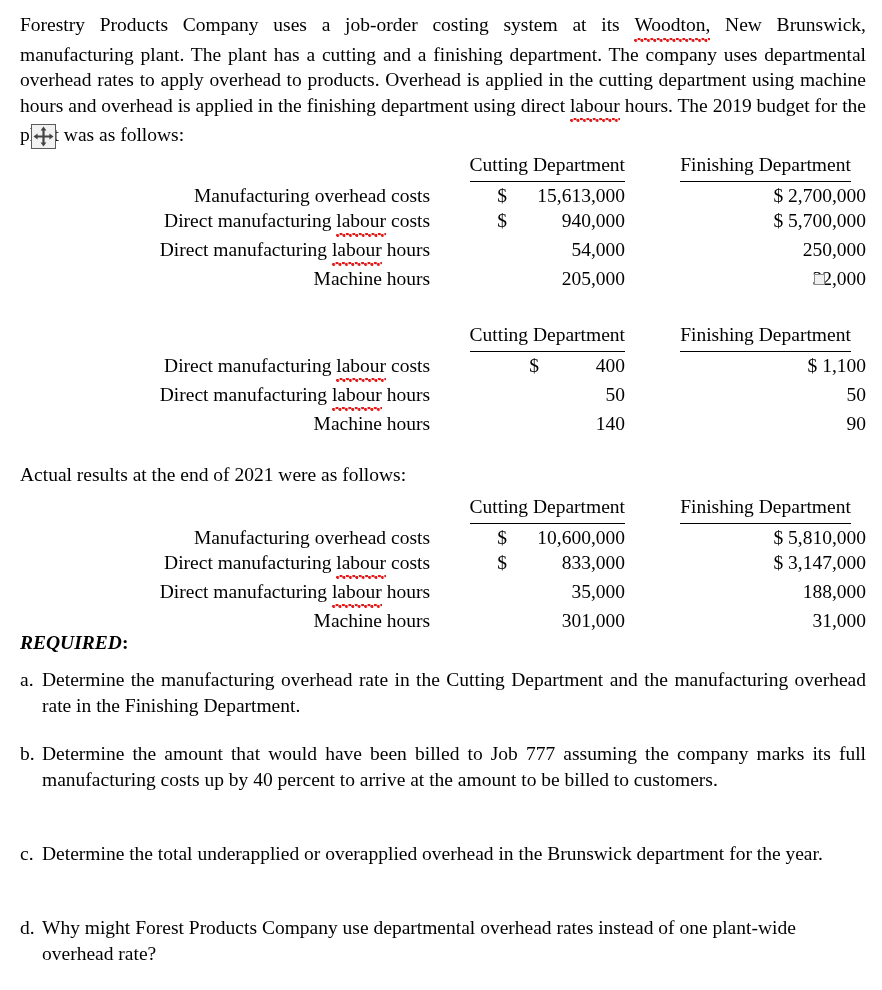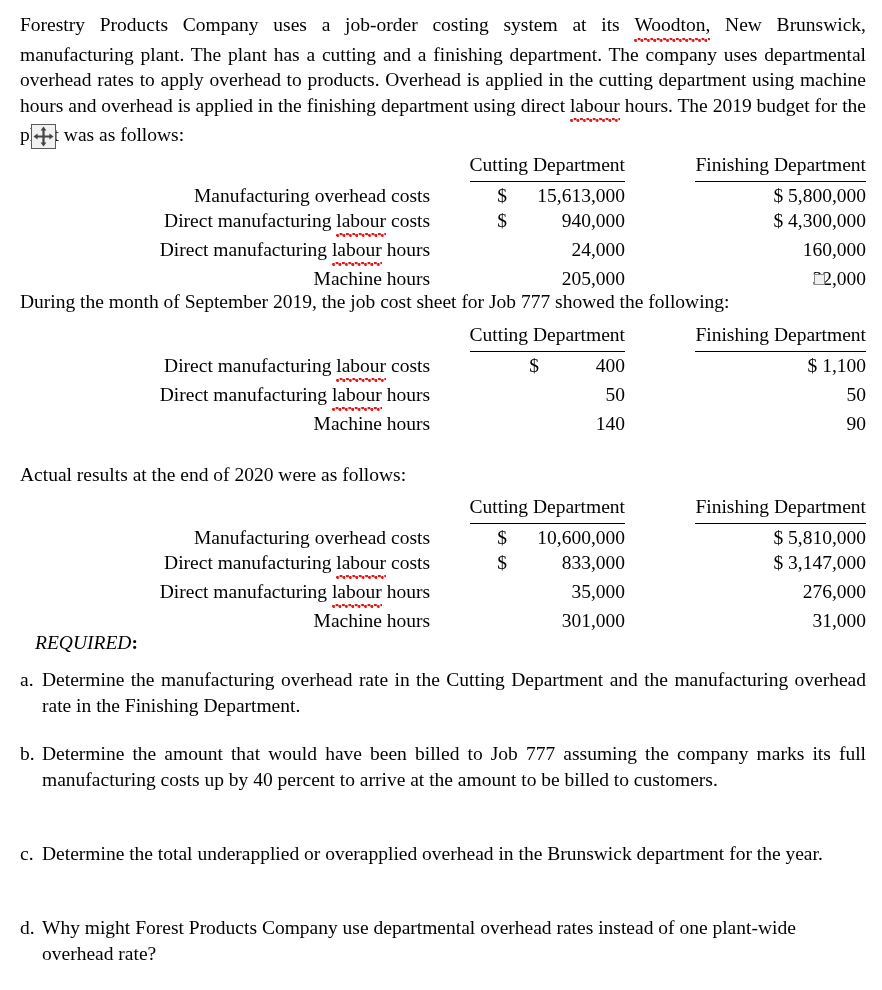--- a/index.html
+++ b/index.html
@@ -71,21 +71,21 @@
     padding: 0 0 1px 0;
     vertical-align: bottom;
   }
   .tbl th .hd {
     display: inline-block;
     border-bottom: 1.6px solid #000;
     padding-bottom: 4px;
     white-space: nowrap;
   }
   .tbl th.h-cut { text-align: right; }
-  .tbl th.h-fin { text-align: right; }
+  .tbl th.h-fin { }
 
   .tbl td {
     padding: 0;
     vertical-align: top;
     white-space: nowrap;
   }
   .tbl td.lbl { padding-left: 47px; text-align: right; }
   .tbl td.num { text-align: right; }
 
   
@@ -104,23 +104,22 @@
   .moneyrow.tight .amt { min-width: 0; padding-left: 6px; }
 
   
   .req {
     position: absolute;
     left: 20px;
     font-size: 19.5px;
     line-height: 25px;
   }
   .req b {
-    font-weight: normal;
+    font-weight: bold;
     font-style: italic;
-    margin-left: 15px;
   }
   .req .colon { font-style: normal; font-weight: bold; }
 
   .qitem {
     position: absolute;
     left: 20px;
     width: 846px;
     font-size: 19.5px;
     line-height: 26px;
     display: flex;
@@ -190,60 +189,59 @@
       <tbody>
         <tr>
           <td class="lbl">Manufacturing overhead costs</td>
           <td class="num">
             <span class="moneyrow">
                 <span class="cur">$</span>
                 <span class="amt">15,613,000</span>
               </span>
           </td>
           <td></td>
-          <td class="num">$ 5,800,000</td>
+          <td class="num">$ 2,700,000</td>
         </tr>
         <tr>
           <td class="lbl"><span>Direct manufacturing </span><span class="squig">labour</span><span> costs</span></td>
           <td class="num">
             <span class="moneyrow">
                 <span class="cur">$</span>
                 <span class="amt">940,000</span>
               </span>
           </td>
           <td></td>
-          <td class="num">$ 4,300,000</td>
+          <td class="num">$ 5,700,000</td>
         </tr>
         <tr>
           <td class="lbl"><span>Direct manufacturing </span><span class="squig">labour</span><span> hours</span></td>
           <td class="num">
             <span class="moneyrow">
                 <span class="cur"></span>
-                <span class="amt">24,000</span>
-              </span>
-          </td>
-          <td></td>
-          <td class="num">160,000</td>
+                <span class="amt">54,000</span>
+              </span>
+          </td>
+          <td></td>
+          <td class="num">250,000</td>
         </tr>
         <tr>
           <td class="lbl">Machine hours</td>
           <td class="num">
             <span class="moneyrow">
                 <span class="cur"></span>
                 <span class="amt">205,000</span>
               </span>
           </td>
           <td></td>
           <td class="num">32,000</td>
         </tr>
       </tbody>
     </table>
   </div>
 
-  <div class="para nojust" style="top:289px;">During the month of September 2019, the job cost sheet for Job 777 showed the following:</div>
 
   <div class="tbl" style="top:322px;">
     <table>
       <colgroup>
         <col class="c-label">
           <col class="c-cut">
           <col class="c-gap">
           <col class="c-fin">
       </colgroup>
       <thead>
@@ -285,21 +283,21 @@
                 <span class="amt">140</span>
               </span>
           </td>
           <td></td>
           <td class="num">90</td>
         </tr>
       </tbody>
     </table>
   </div>
 
-  <div class="para nojust" style="top:462px;">Actual results at the end of 2020 were as follows:</div>
+  <div class="para nojust" style="top:462px;">Actual results at the end of 2021 were as follows:</div>
 
   <div class="tbl" style="top:494px;">
     <table>
       <colgroup>
         <col class="c-label">
           <col class="c-cut">
           <col class="c-gap">
           <col class="c-fin">
       </colgroup>
       <thead>
@@ -335,21 +333,21 @@
         </tr>
         <tr>
           <td class="lbl"><span>Direct manufacturing </span><span class="squig">labour</span><span> hours</span></td>
           <td class="num">
             <span class="moneyrow">
                 <span class="cur"></span>
                 <span class="amt">35,000</span>
               </span>
           </td>
           <td></td>
-          <td class="num">276,000</td>
+          <td class="num">188,000</td>
         </tr>
         <tr>
           <td class="lbl">Machine hours</td>
           <td class="num">
             <span class="moneyrow">
                 <span class="cur"></span>
                 <span class="amt">301,000</span>
               </span>
           </td>
           <td></td>

